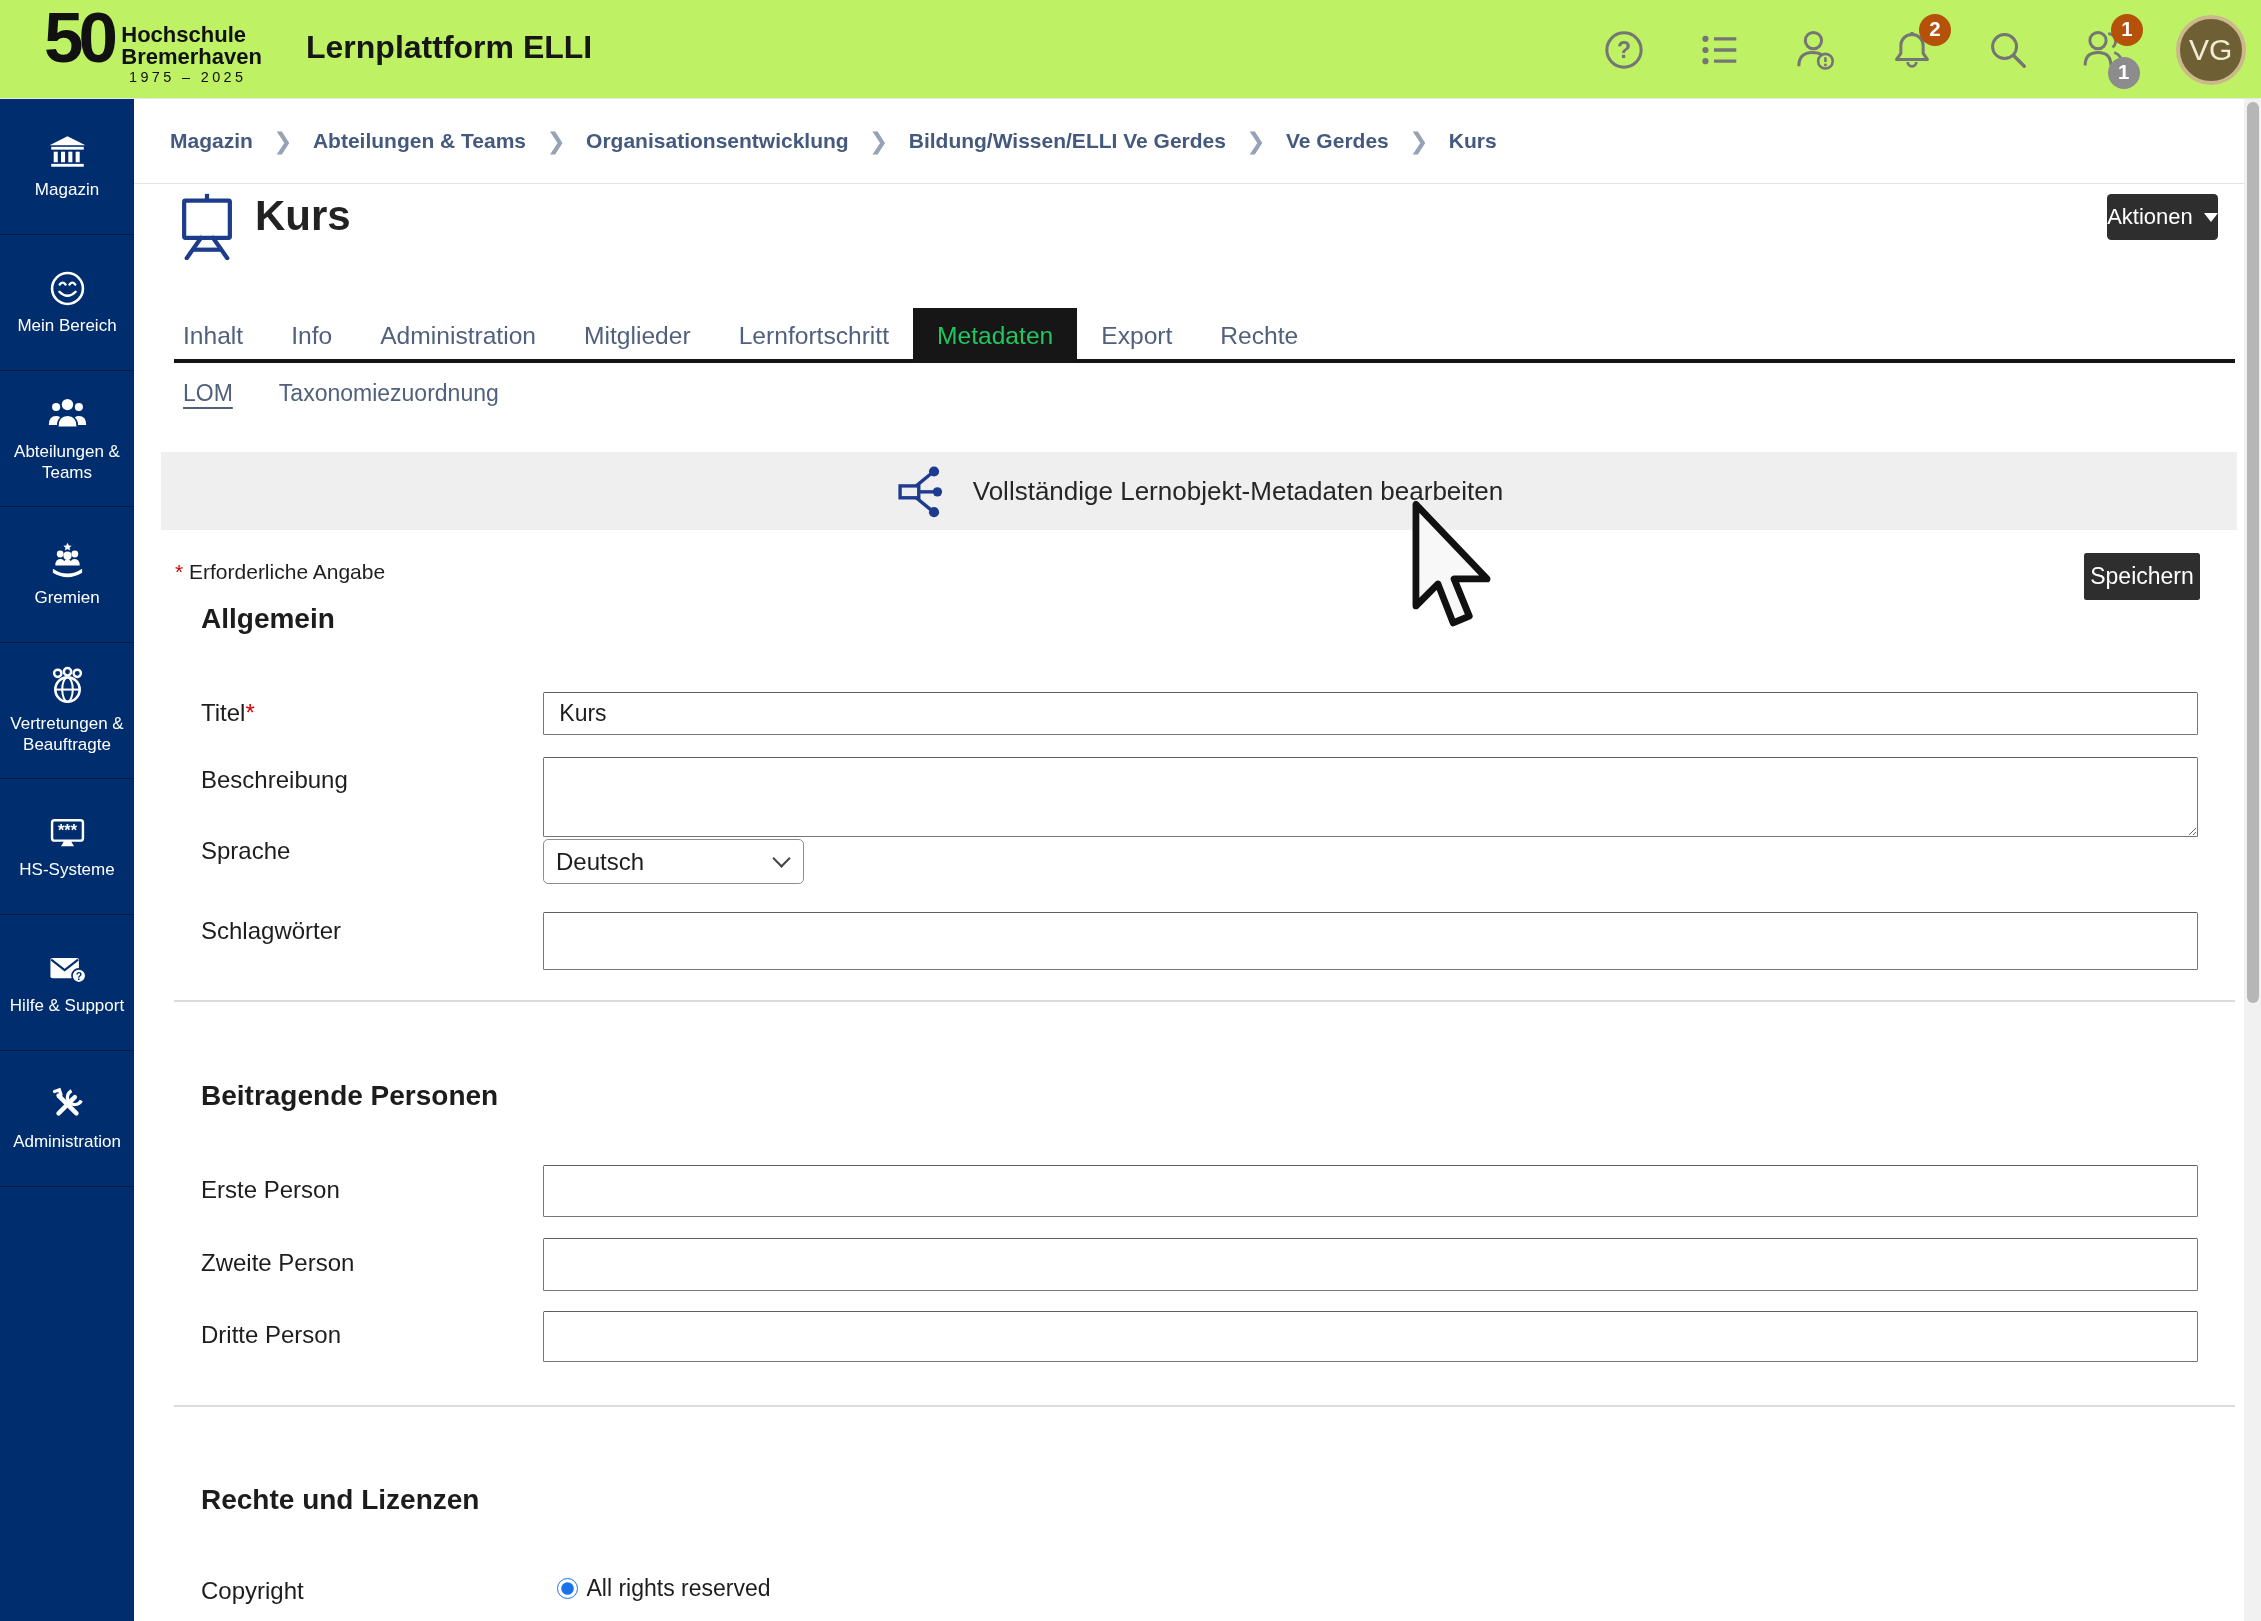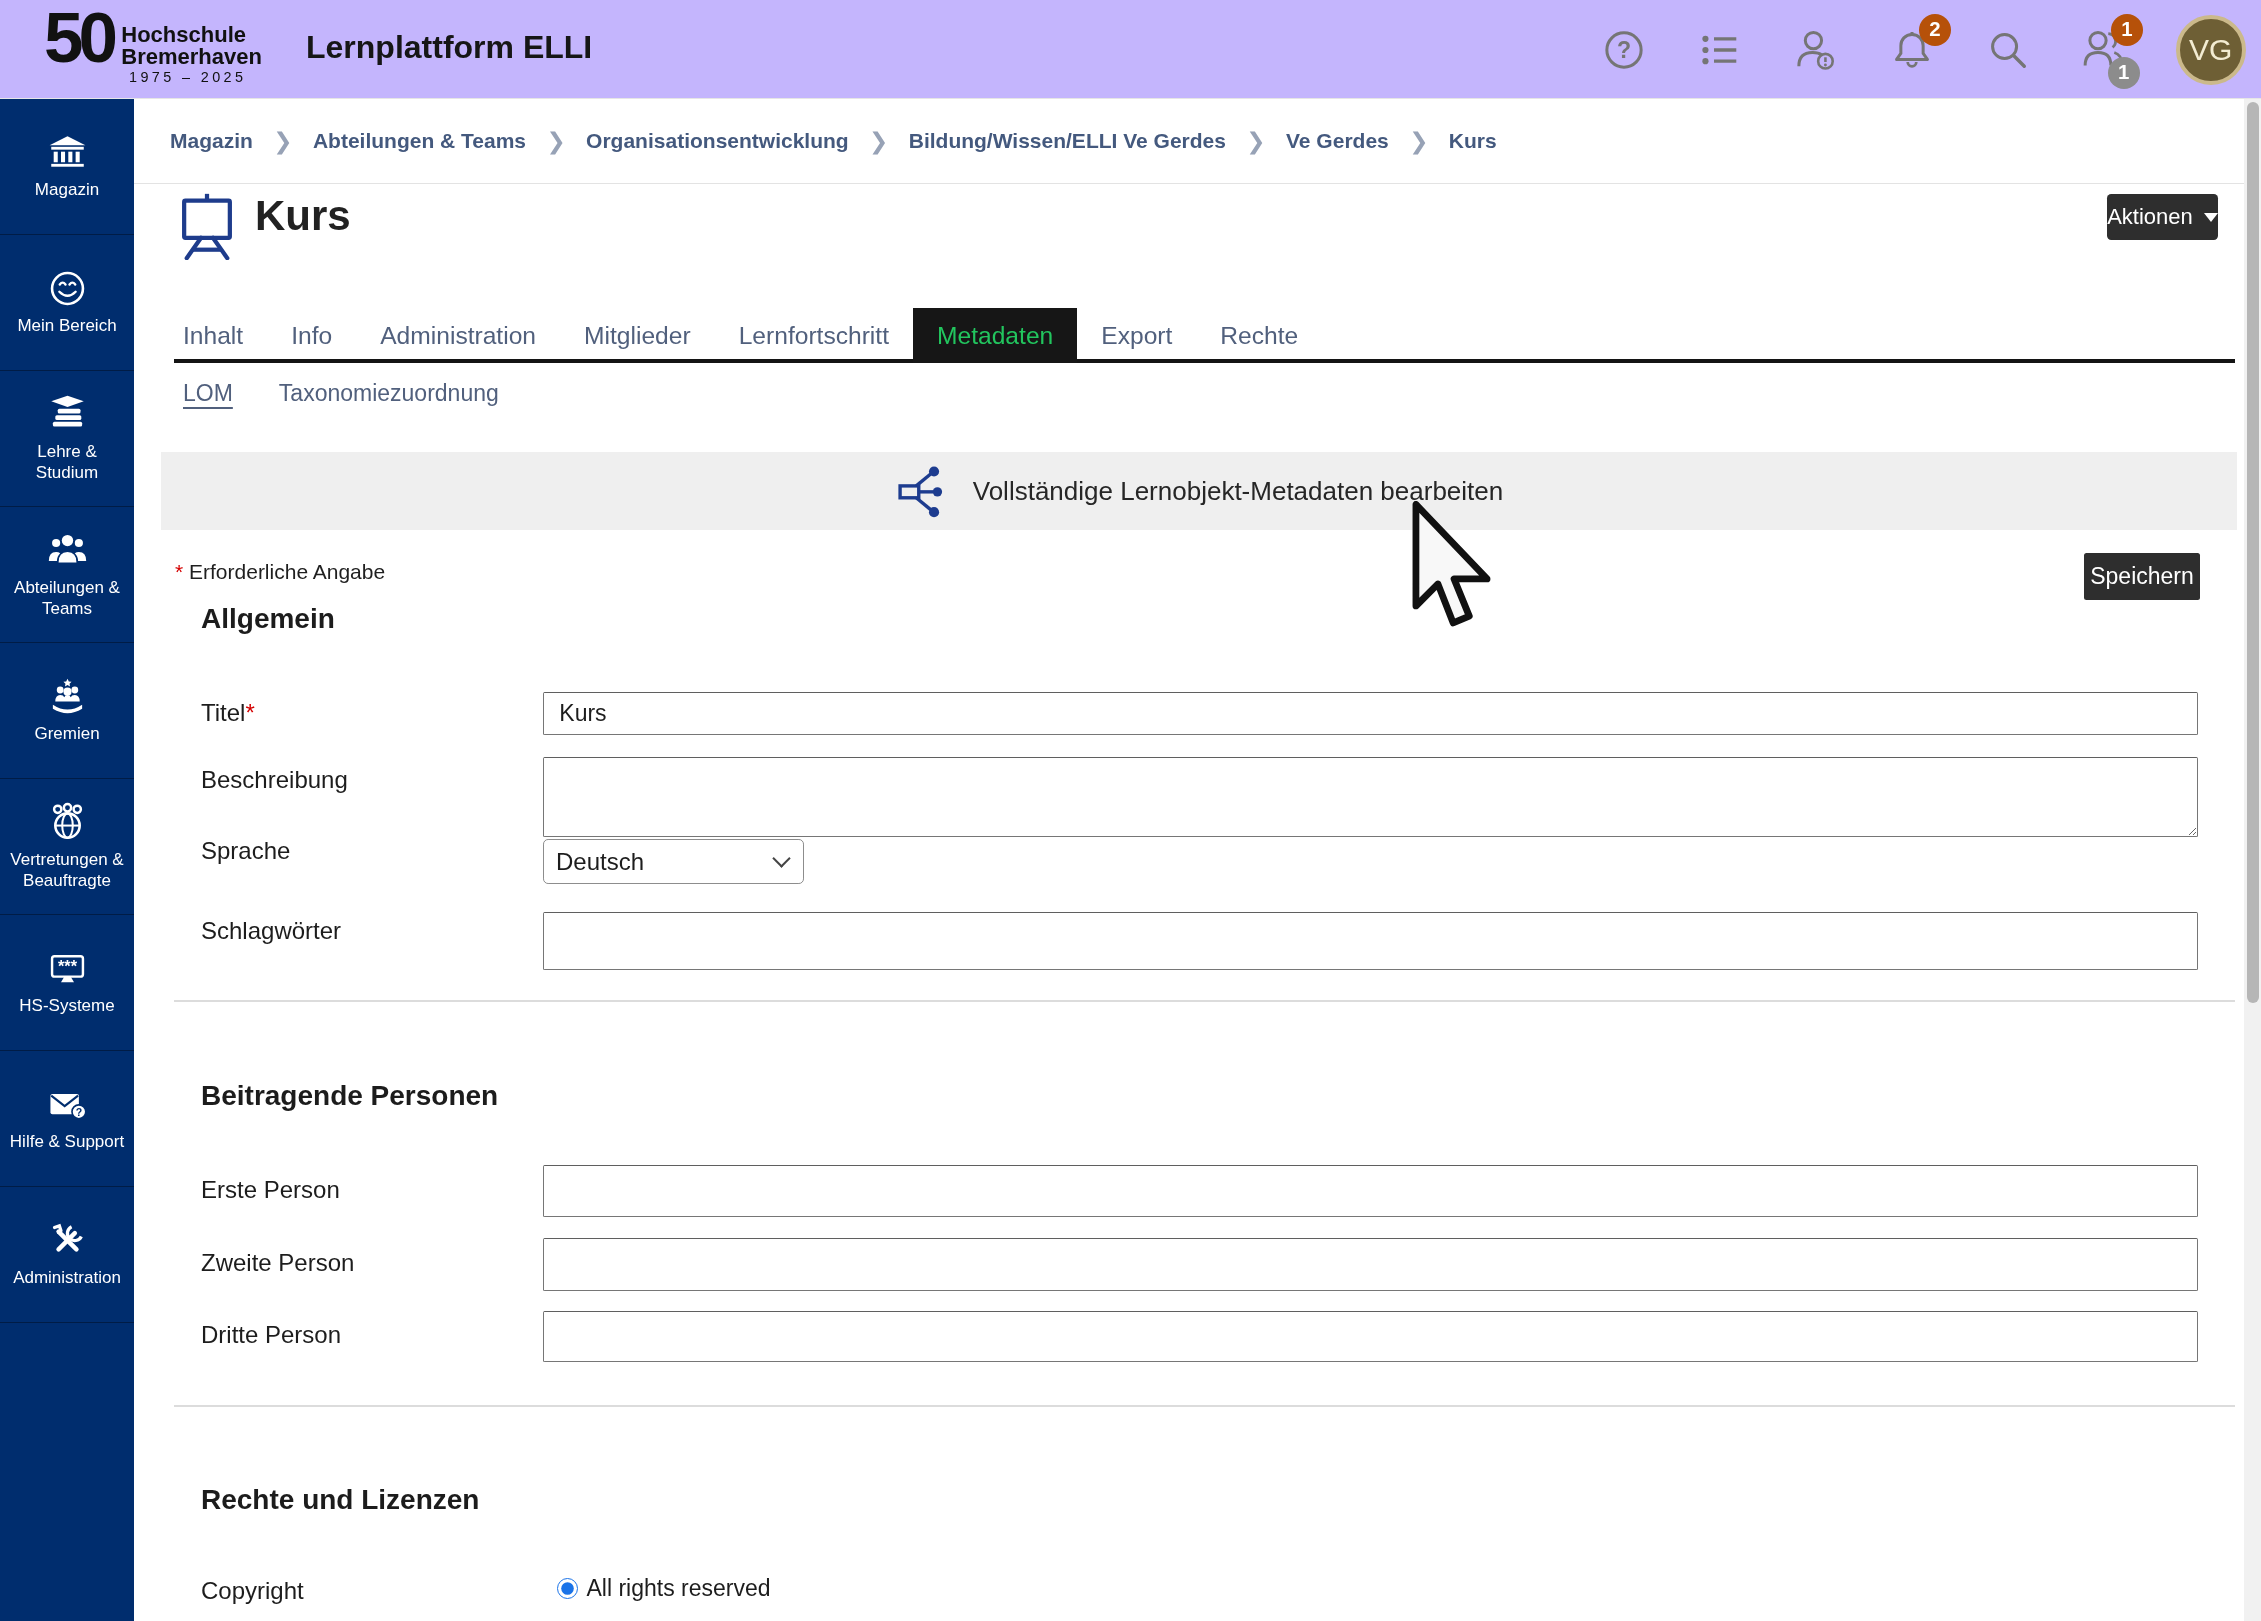--- a/index.html
+++ b/index.html
@@ -2,21 +2,21 @@
 <html style="--sidebar-bg: #002d6e; --sidebar-divider: #001c46; --accent-navy: #1d3c8f; --badge-orange: #b65109; --badge-gray: #8c8c8c; --icon-gray: #757575; --tab-text: #51607d; --breadcrumb-text: #44597e; --active-tab-bg: #161616; --button-dark: #2e2e2e; --avatar-bg: #6e5f35; --avatar-ring: #cbb98b; --banner-bg: #efefef; --required-red: #d40000; --radio-blue: #1a73e8; --input-border: #767676;font-size:13.6px"><head>
 <meta charset="utf-8">
 <style>
   html,body{margin:0;padding:0;}
   body{
     width:2261px;height:1621px;position:relative;overflow:hidden;
     background:#fff;font-family:"Liberation Sans",sans-serif;color:#1d1d1d;
   }
   svg{display:block}
   
-  .header{position:absolute;left:0;top:0;width:2261px;height:99px;background:#c4b5fd;border-bottom:0.8px solid #e6e6e6;box-sizing:border-box;}
+  .header{position:absolute;left:0;top:0;width:2261px;height:99px;background:#bef264;border-bottom:0.8px solid #e6e6e6;box-sizing:border-box;}
   .logo{position:absolute;left:44px;top:8.5px;display:flex;flex-direction:column;}
   .logo-row{display:flex;align-items:flex-start;}
   .logo-number{font-size:71px;font-weight:800;letter-spacing:-5.1px;line-height:.82;color:#111;}
   .logo-name{margin-left:8.5px;margin-top:15.3px;font-weight:700;font-size:22px;line-height:1.02;color:#111;}
   .logo-years{margin-left:85px;margin-top:0;font-size:14.4px;letter-spacing:3.4px;color:#111;}
   .app-title{position:absolute;left:306px;top:29px;font-size:32px;font-weight:700;color:#161616;}
   .header-icons{position:absolute;right:15.3px;top:0;height:99px;display:flex;align-items:center;gap:48px;}
   .hicon{position:relative;width:48px;height:48px;cursor:pointer;}
   .badge{position:absolute;min-width:32px;height:32px;border-radius:16px;font-size:20.4px;font-weight:700;color:#fff;
          display:flex;align-items:center;justify-content:center;box-sizing:border-box;padding:0 3.4px;}
@@ -164,31 +164,20 @@
           <path d="M14.5 19 q3.5 -4.5 7 0" stroke-width="3" stroke-linecap="round"></path>
           <path d="M26.5 19 q3.5 -4.5 7 0" stroke-width="3" stroke-linecap="round"></path>
           <path d="M14 28 q10 10 20 0" stroke-width="3" stroke-linecap="round"></path>
         </svg>
       </span>
     <span class="side-label">Mein Bereich</span>
   </div>
   <div class="side-item">
     <span>
         <svg width="39" height="39" viewBox="0 0 48 48" fill="#fff">
-          <path d="M24 2 L44 9 24 16 4 9 Z"></path>
-          <rect x="12" y="18" width="28" height="6" rx="2"></rect>
-          <rect x="9" y="26" width="32" height="6" rx="2"></rect>
-          <rect x="6" y="34" width="36" height="6" rx="2"></rect>
-        </svg>
-      </span>
-    <span class="side-label">Lehre &amp; Studium</span>
-  </div>
-  <div class="side-item">
-    <span>
-        <svg width="39" height="39" viewBox="0 0 48 48" fill="#fff">
           <circle cx="10" cy="16" r="5"></circle>
           <circle cx="38" cy="16" r="5"></circle>
           <circle cx="24" cy="13" r="7"></circle>
           <path d="M13 40 q0 -13 11 -13 q11 0 11 13 z"></path>
           <path d="M1 38 q0 -11 9 -11 q3 0 5 1.5 q-4 4 -4 9.5 z"></path>
           <path d="M47 38 q0 -11 -9 -11 q-3 0 -5 1.5 q4 4 4 9.5 z"></path>
         </svg>
       </span>
     <span class="side-label">Abteilungen &amp; Teams</span>
   </div>

